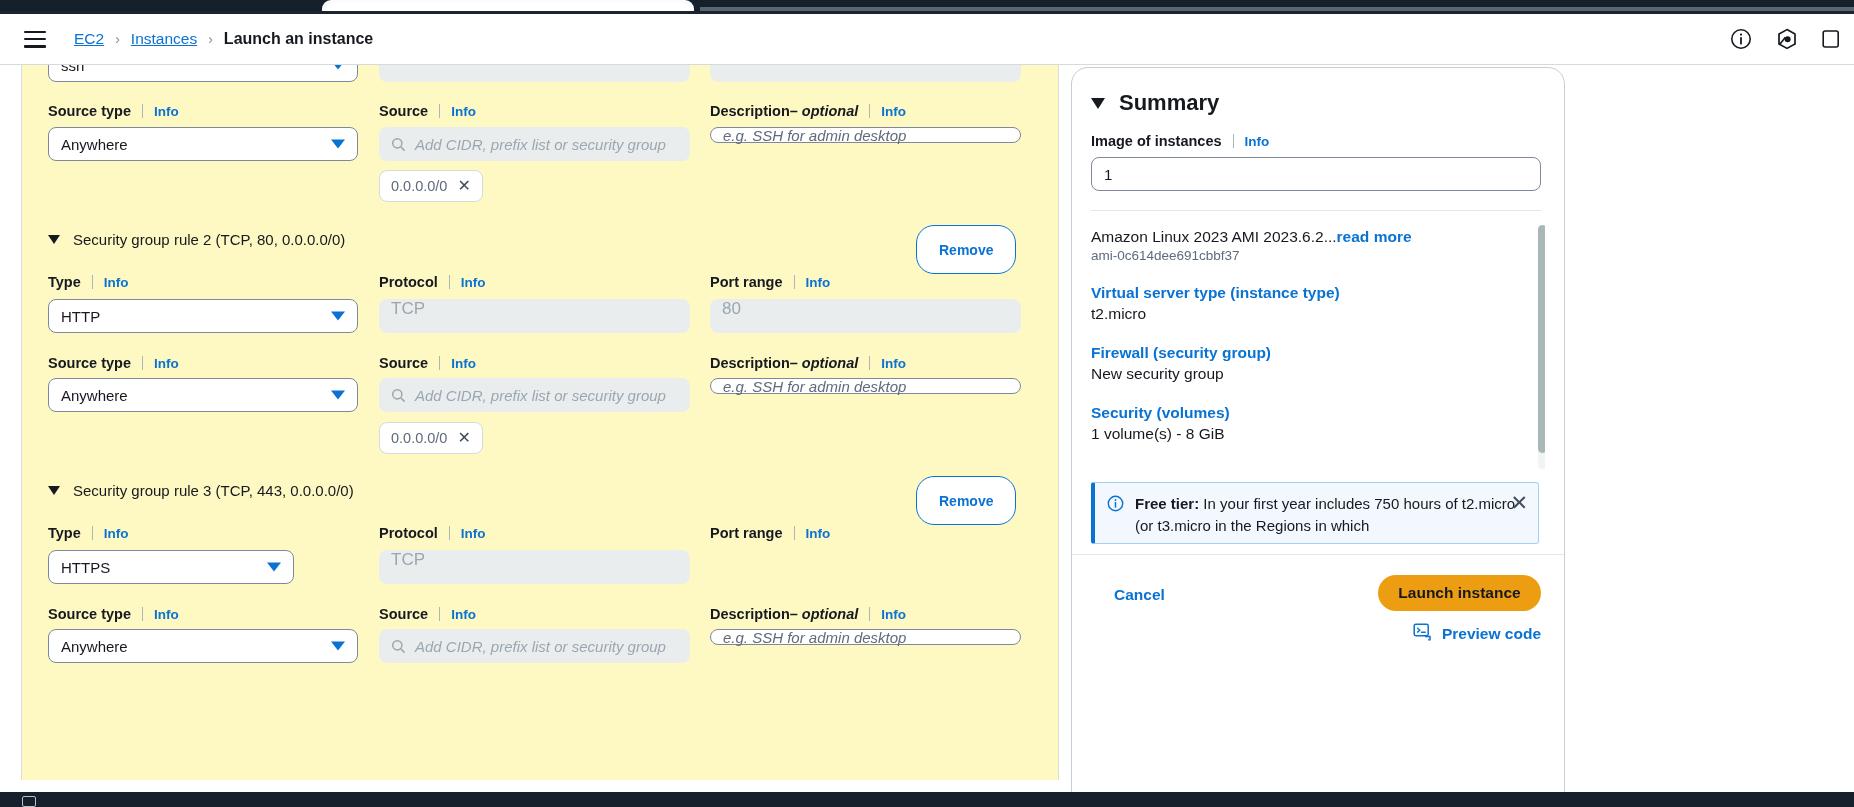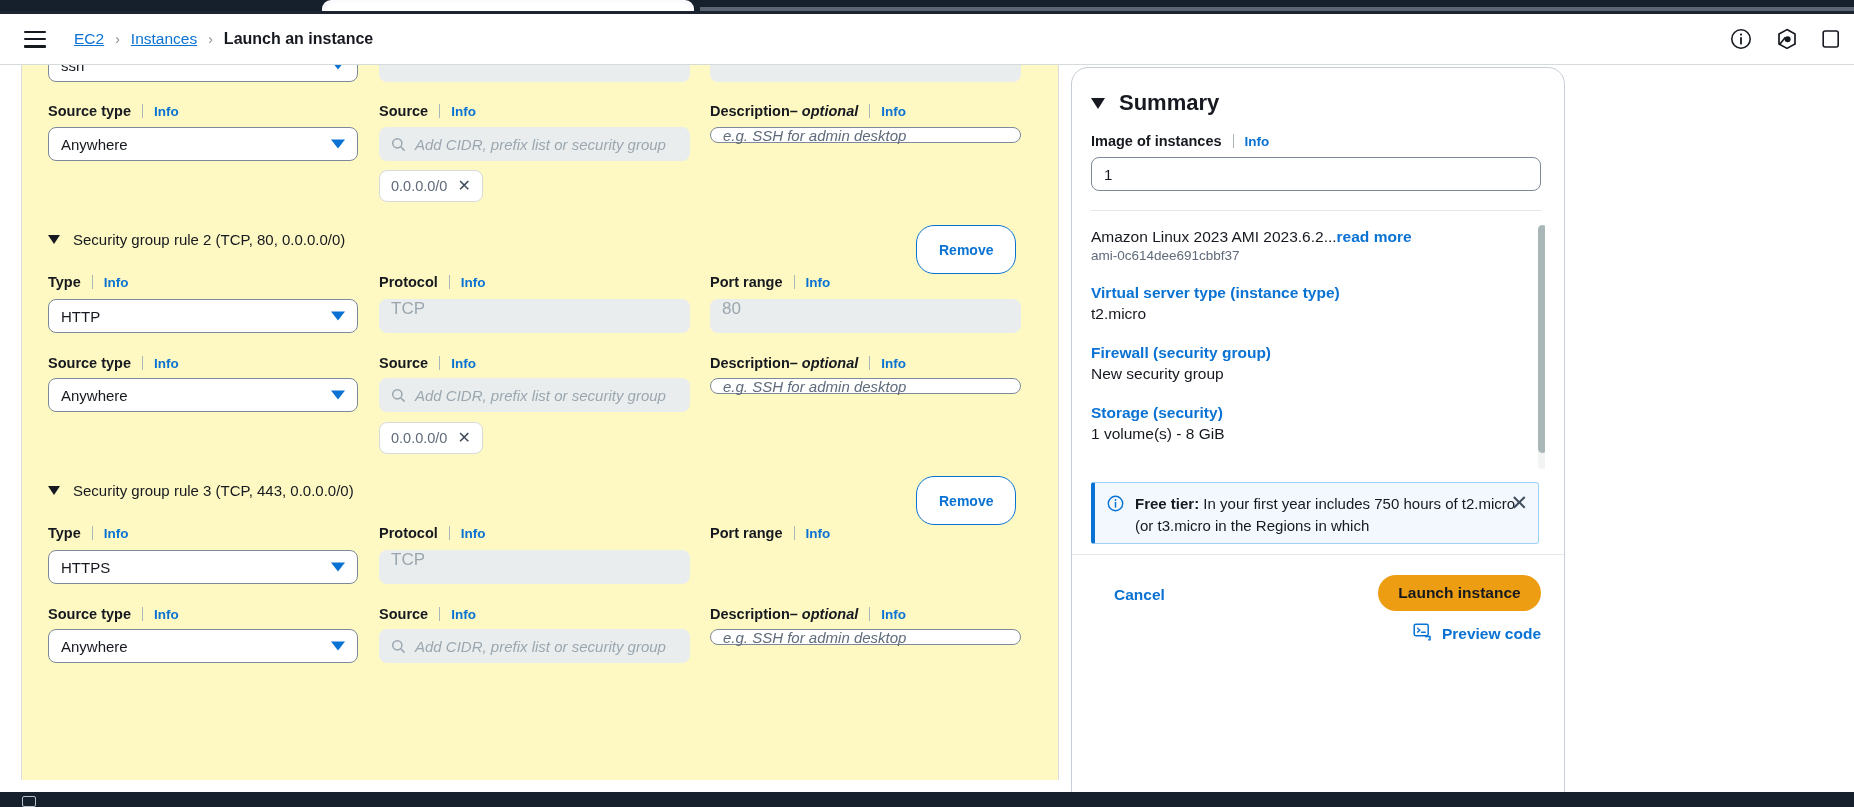--- a/index.html
+++ b/index.html
@@ -477,21 +477,21 @@
       <span>Protocol</span>
       <span class="divider"></span>
       <span class="info">Info</span>
     </div>
     <div class="fld-label" style="position:absolute; left:688px; top:460px;">
       <span>Port range</span>
       <span class="divider"></span>
       <span class="info">Info</span>
     </div>
 
-    <div style="position:absolute; left:26px; top:485px; width:310px;">
+    <div style="position:absolute; left:26px; top:485px; width:246px;">
       <div class="select-box">
         <span>HTTPS</span>
         <span class="caret"></span>
       </div>
     </div>
     <div style="position:absolute; left:357px; top:485px; width:311px;">
       <div class="input-disabled">
         <span>TCP</span>
       </div>
     </div>
@@ -569,21 +569,21 @@
           <div class="title">Virtual server type (instance type)</div>
           <div class="value">t2.micro</div>
         </div>
 
         <div class="sum-item">
           <div class="title">Firewall (security group)</div>
           <div class="value">New security group</div>
         </div>
 
         <div class="sum-item">
-          <div class="title">Storage (security)</div>
+          <div class="title">Security (volumes)</div>
           <div class="value">1 volume(s) - 8 GiB</div>
         </div>
 
         <div class="sum-scrollbar">
           <div class="thumb"></div>
         </div>
       </div>
     </div>
 
     <div class="freetier">

